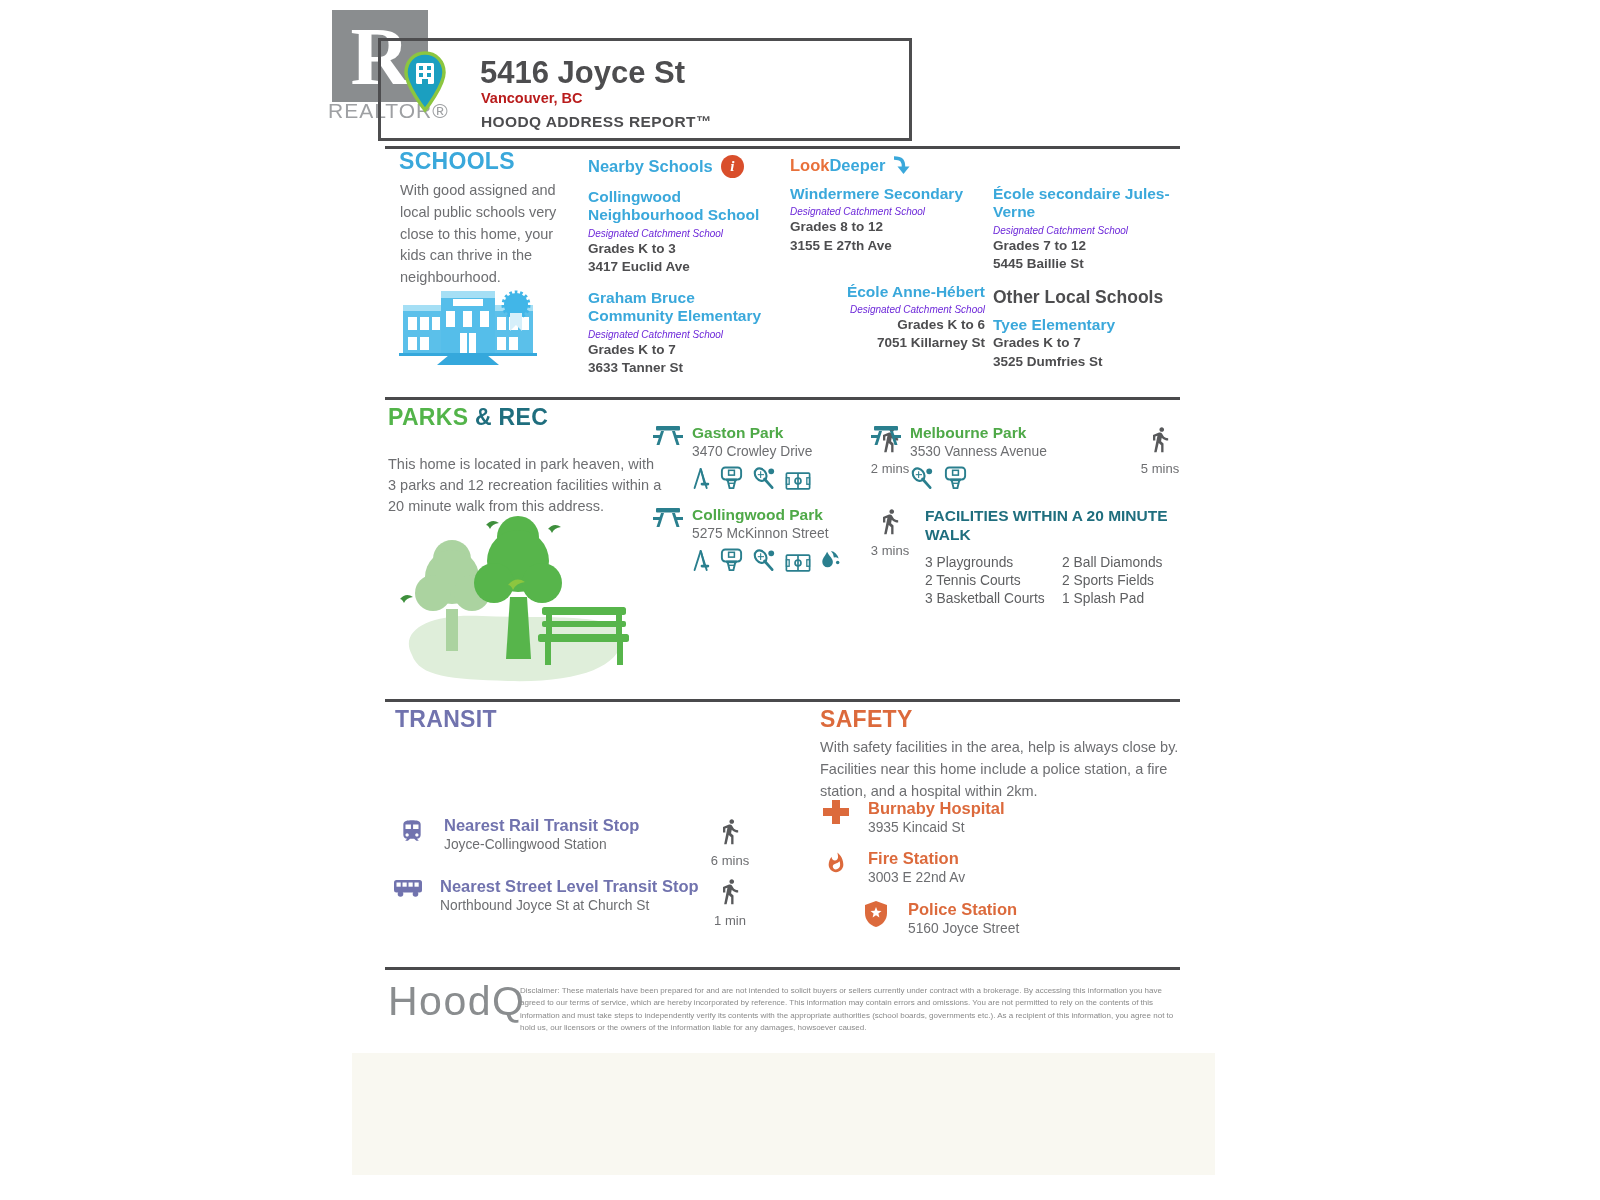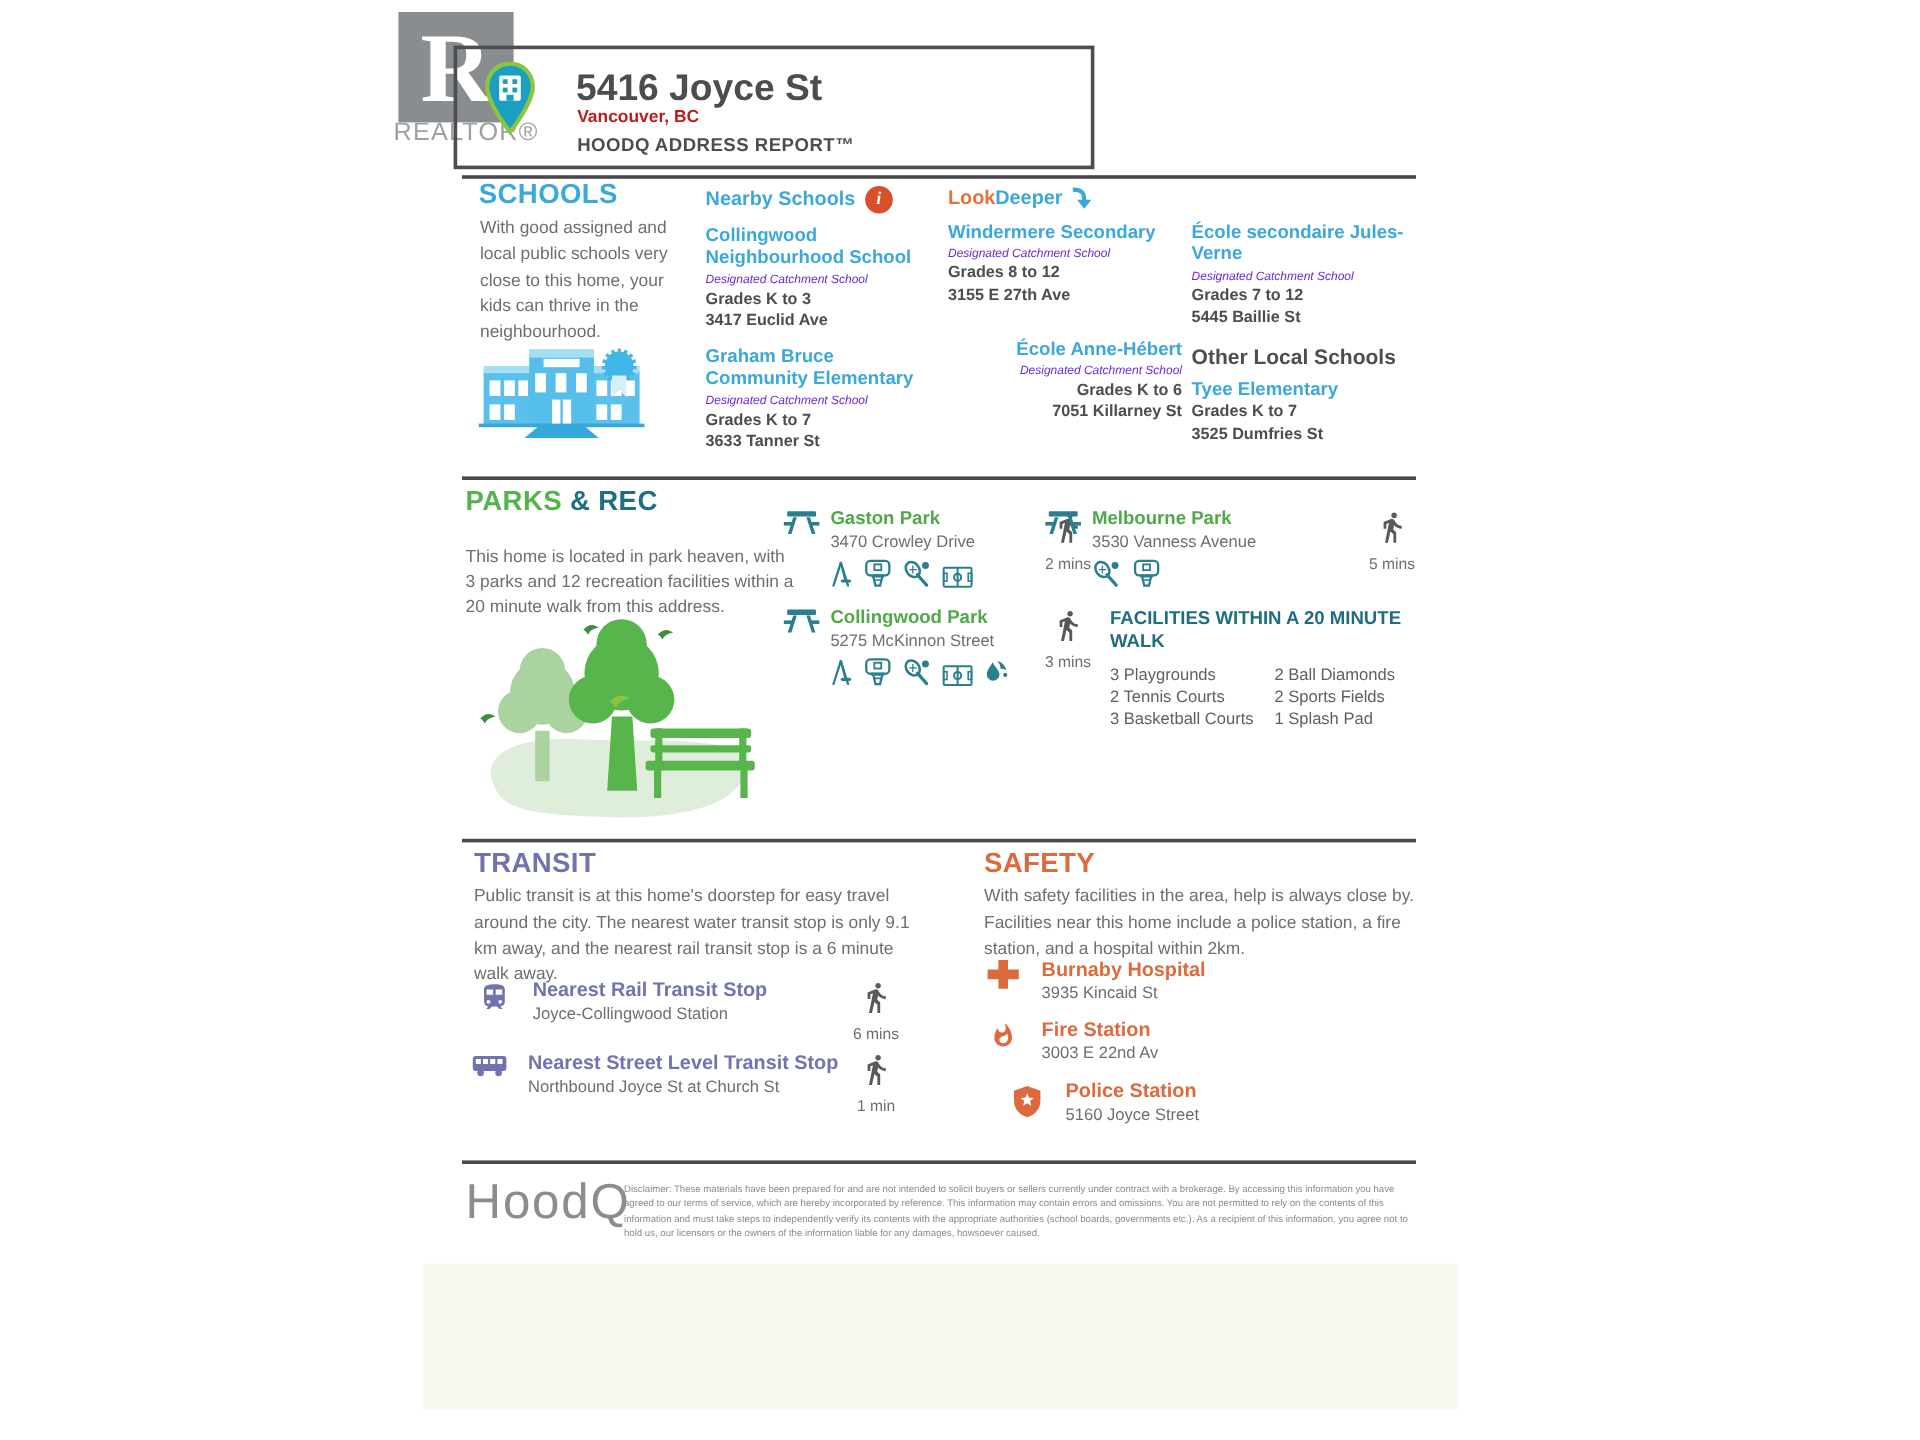--- a/index.html
+++ b/index.html
@@ -394,21 +394,20 @@
         <div class="fac-item">2 Ball Diamonds</div>
         <div class="fac-item">2 Sports Fields</div>
         <div class="fac-item">1 Splash Pad</div>
       </div>
     </div>
   </div>
 
   <div class="rule" style="top:699px"></div>
 
   <div class="abs sec-title" style="left:395px; top:706px; color:#7173AE;">TRANSIT</div>
-  <div class="abs desc" style="left:395px; top:737px; width:378px;">Public transit is at this home's doorstep for easy travel around the city. The nearest water transit stop is only 9.1 km away, and the nearest rail transit stop is a 6 minute walk away.</div>
 
   <div class="poi-row" style="left:396px; top:816px;">
     <div class="poi-icon">
       <svg width="26" height="28" viewBox="0 0 24 22">
           <path fill="#7173AE" d="M12 2c-4 0-8 .5-8 4v9.5C4 17.43 5.57 19 7.5 19L6 20.5v.5h2.23l2-2H14l2 2h2v-.5L16.5 19c1.93 0 3.5-1.57 3.5-3.5V6c0-3.5-3.58-4-8-4zM7.5 17c-.83 0-1.5-.67-1.5-1.5S6.67 14 7.5 14s1.5.67 1.5 1.5S8.33 17 7.5 17zm3.5-7H6V6h5v4zm2 0V6h5v4h-5zm3.5 7c-.83 0-1.5-.67-1.5-1.5s.67-1.5 1.5-1.5 1.5.67 1.5 1.5-.67 1.5-1.5 1.5z"></path>
         </svg>
     </div>
     <div>
       <div class="t-label">Nearest Rail Transit Stop</div>
       <div class="poi-sub">Joyce-Collingwood Station</div>
@@ -469,21 +468,21 @@
       <svg width="22" height="28" viewBox="0 0 24 24">
           <path fill="#DC6A3C" d="M13.5.67s.74 2.65.74 4.8c0 2.06-1.35 3.73-3.41 3.73-2.07 0-3.63-1.67-3.63-3.73l.03-.36C5.21 7.51 4 10.62 4 14c0 4.42 3.58 8 8 8s8-3.58 8-8C20 8.61 17.41 3.8 13.5.67zM11.71 19c-1.78 0-3.22-1.4-3.22-3.14 0-1.62 1.05-2.76 2.81-3.12 1.77-.36 3.6-1.21 4.62-2.58.39 1.29.59 2.65.59 4.04 0 2.65-2.15 4.8-4.8 4.8z"></path>
         </svg>
     </div>
     <div>
       <div class="s-label">Fire Station</div>
       <div class="poi-sub">3003 E 22nd Av</div>
     </div>
   </div>
 
-  <div class="poi-row" style="left:840px; top:900px;align-items:center;">
+  <div class="poi-row" style="left:860px; top:900px;">
     <div class="poi-icon">
       <svg width="24" height="28" viewBox="0 0 24 28">
           <path fill="#DC6A3C" d="M12 1 L23 5v8c0 7-4.7 12.3-11 14C5.7 25.3 1 20 1 13V5z"></path>
           <polygon fill="#ffffff" points="12,7 13.5,10.8 17.5,11 14.4,13.6 15.4,17.5 12,15.3 8.6,17.5 9.6,13.6 6.5,11 10.5,10.8"></polygon>
         </svg>
     </div>
     <div>
       <div class="s-label">Police Station</div>
       <div class="poi-sub">5160 Joyce Street</div>
     </div>

